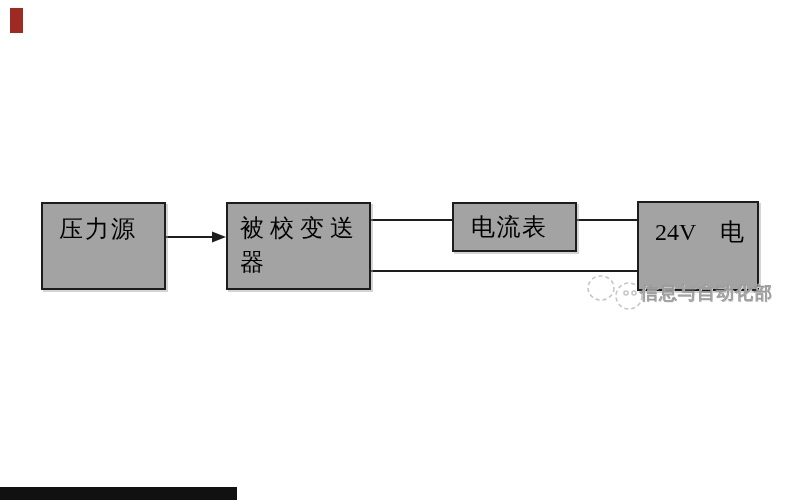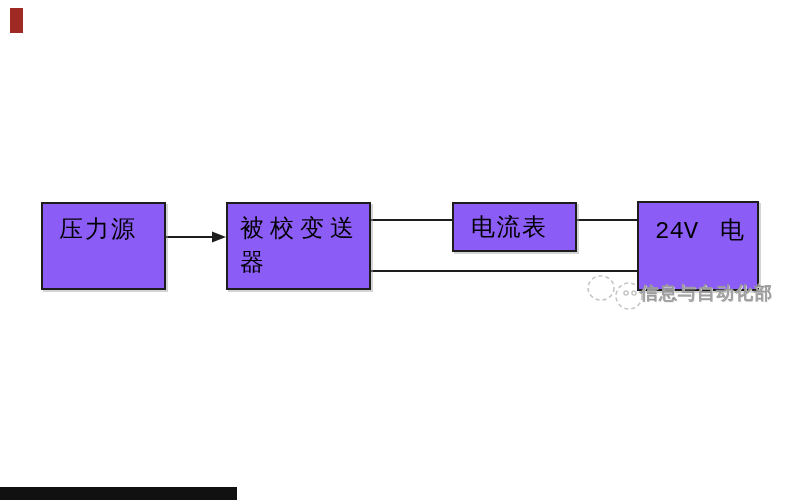--- a/index.html
+++ b/index.html
@@ -27,31 +27,31 @@
     background: var(--bottom-bar, #111111);
   }
   .wires {
     position: absolute;
     left: 0; top: 0;
   }
   .dbox {
     position: absolute;
     box-sizing: border-box;
     border: 2px solid var(--stroke, #1d1d1d);
-    background: #8b5cf6;
+    background: #a3a3a3;
     box-shadow: 2px 2px 0 rgba(160,160,160,0.45);
     color: #000000;
     font-size: 24px;
   }
   .box-pressure   { left: 41px;  top: 202px; width: 125px; height: 88px; padding: 10px 0 0 16px; letter-spacing: 2px; line-height: 30px; }
   .box-transmitter{ left: 226px; top: 202px; width: 145px; height: 88px; padding: 7px 0 0 12px;  line-height: 34px; }
   .box-transmitter .l1 { letter-spacing: 6px; }
   .box-ammeter    { left: 452px; top: 202px; width: 125px; height: 50px; padding: 8px 0 0 17px;  letter-spacing: 1.5px; line-height: 30px; }
   .box-power      { left: 637px; top: 201px; width: 122px; height: 90px; padding: 13px 13px 0 16px; line-height: 32px; }
-  .box-power .l1  { display: flex; justify-content: space-between; font-family: Liberation Mono, monospace; }
+  .box-power .l1  { display: flex; justify-content: space-between; }
   .box-power .l2  { letter-spacing: 2px; }
   .watermark-text {
     position: absolute;
     left: 640px; top: 281px;
     width: 160px;
     font-size: 18px;
     letter-spacing: 1px;
     color: var(--wm, #b3b3b3);
     -webkit-text-stroke: 0.8px #979797;
     text-shadow: 1px 1px 0 #e3e3e3;

